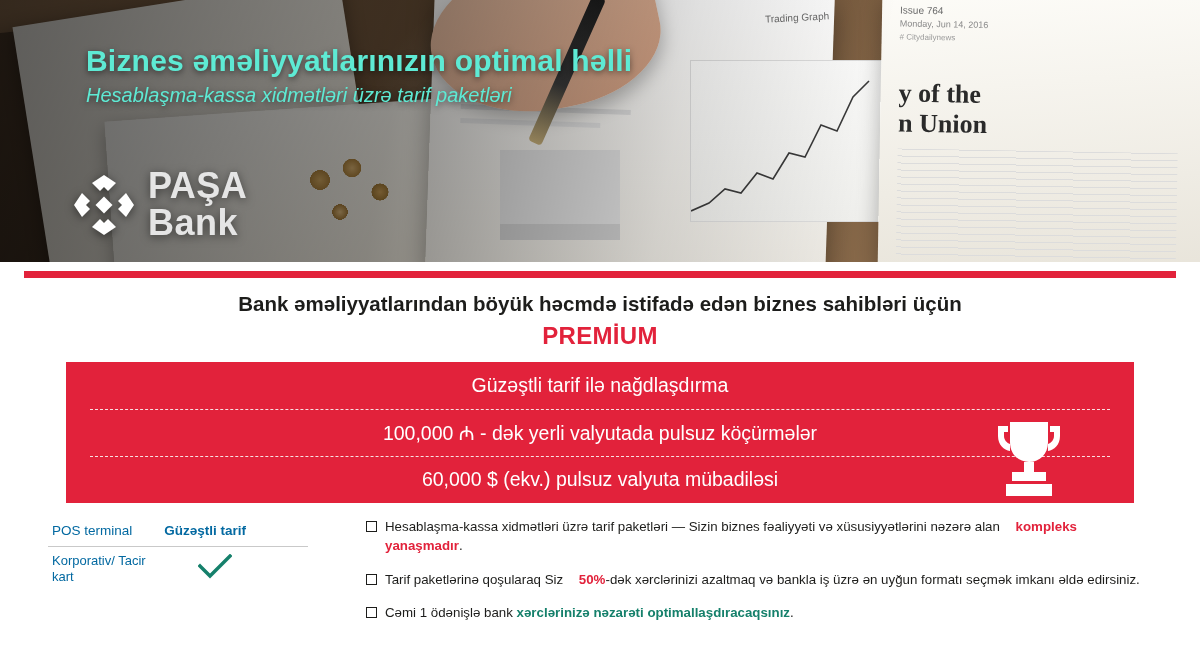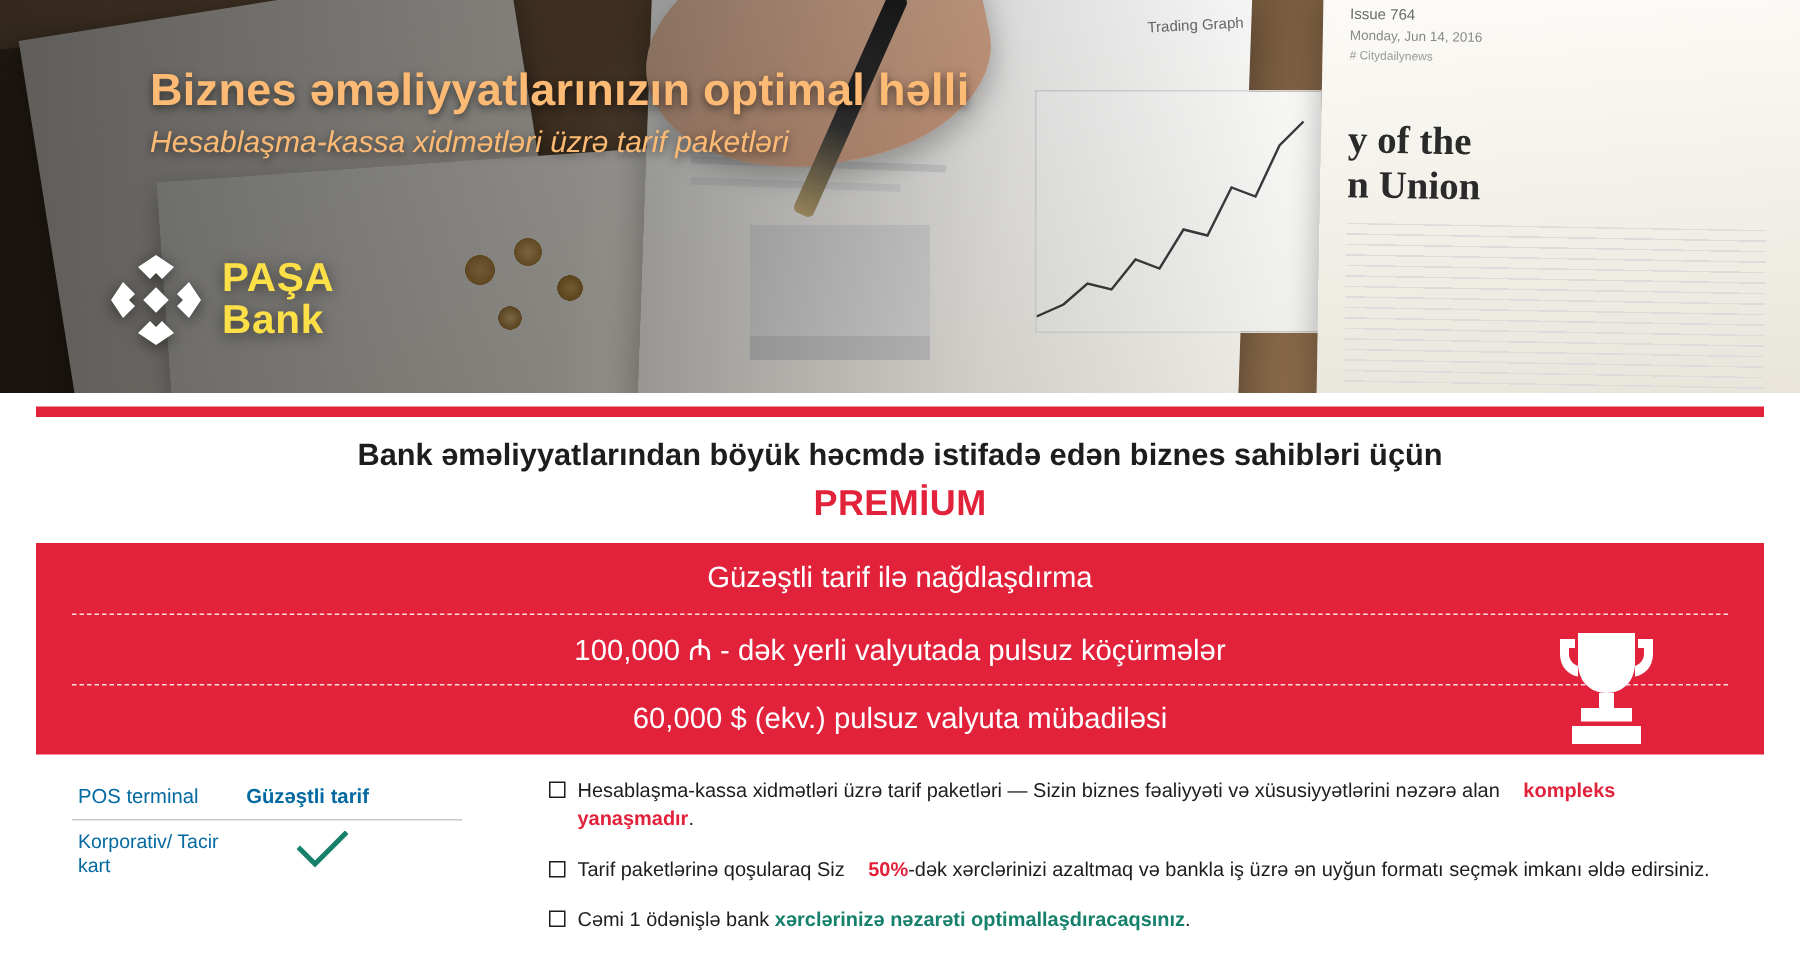--- a/index.html
+++ b/index.html
@@ -111,22 +111,22 @@
     background: linear-gradient(180deg, #1c1c1c, #3a3a3a 60%, #c8b07a 100%);
     transform: rotate(24deg);
     border-radius: 4px;
   }
   .hero-overlay {
     position: absolute; inset: 0;
     background: linear-gradient(100deg, rgba(0,0,0,.62) 0%, rgba(0,0,0,.42) 33%, rgba(0,0,0,.12) 56%, rgba(0,0,0,0) 72%);
   }
   .hero-text {
     position: absolute;
-    left: 100px; top: 44px;
-    color: #fdba74;
+    left: 86px; top: 44px;
+    color: #5eead4;
     text-shadow: 0 2px 6px rgba(0,0,0,.55);
   }
   .hero-title {
     font-size: 30px;
     font-weight: bold;
     letter-spacing: .2px;
     margin: 0 0 6px 0;
     white-space: nowrap;
   }
   .hero-sub {
@@ -139,24 +139,24 @@
   .logo-wrap {
     position: absolute;
     left: 72px; top: 168px;
     display: flex;
     align-items: center;
     gap: 12px;
     filter: drop-shadow(0 2px 5px rgba(0,0,0,.5));
   }
   .logo-mark { width: 64px; height: 64px; }
   .logo-text {
-    color: #fde047;
+    color: #e5e5e5;
     line-height: 1.02;
     font-weight: bold;
-    font-size: 27px;
+    font-size: 36px;
     letter-spacing: .5px;
   }
 
   
   .red-rule {
     width: 1152px;
     height: 7px;
     background: #e2223b;
     margin: 9px auto 0 auto;
   }
@@ -178,21 +178,21 @@
     font-size: 24px;
     color: #e2223b;
     font-weight: bold;
     margin: 6px 0 0 0;
     letter-spacing: .3px;
   }
 
   
   .panel {
     position: relative;
-    width: 1152px;
+    width: 1068px;
     margin: 12px auto 0 auto;
     background: #e2223b;
     color: #ffffff;
     padding: 0;
   }
   .panel-row {
     height: 47px;
     display: flex;
     align-items: center;
     justify-content: center;

